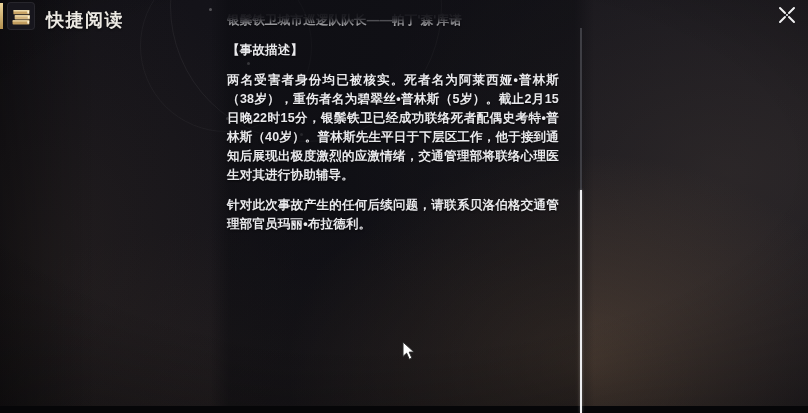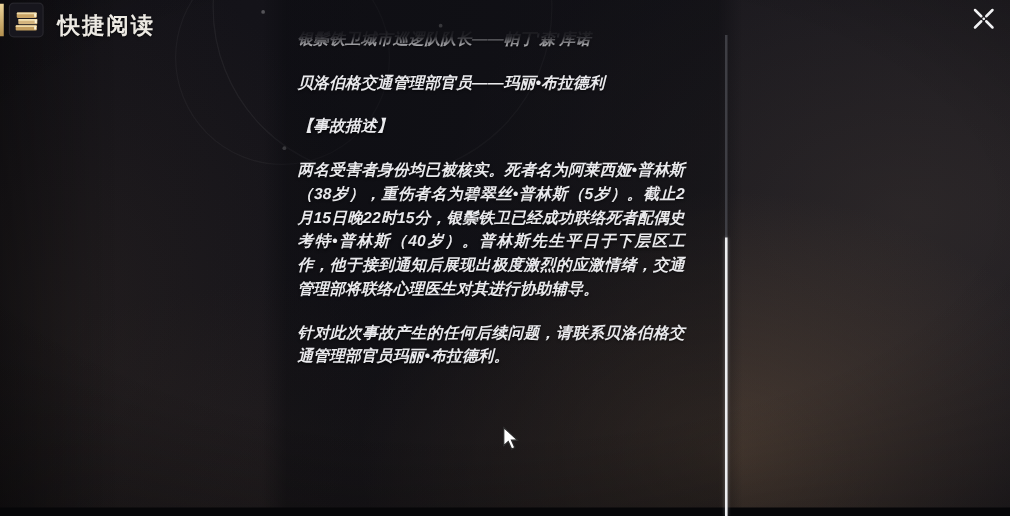--- a/index.html
+++ b/index.html
@@ -56,21 +56,21 @@
   }
   
   .close-btn{position:absolute;left:774px;top:2px;width:26px;height:26px;display:flex;align-items:center;justify-content:center;cursor:pointer;}
   
   .doc{
     position:absolute;left:222px;top:6px;width:342px;
     color:#e9e9ec;font-size:12.5px;line-height:19px;font-weight:bold;
     letter-spacing:0.2px;text-align:justify;
     text-shadow:0 1px 2px rgba(0,0,0,0.65);
   }
-  .doc p{margin:16px;font-style:italic;}
+  .doc p{margin:5px;}
   .doc .gap{margin-top:11px;}
   .sig-top{
     opacity:0.92;
     -webkit-mask-image:linear-gradient(to bottom, rgba(0,0,0,0) 0%, rgba(0,0,0,0.1) 38%, rgba(0,0,0,0.85) 80%, #000 100%);
     mask-image:linear-gradient(to bottom, rgba(0,0,0,0) 0%, rgba(0,0,0,0.1) 38%, rgba(0,0,0,0.85) 80%, #000 100%);
   }
   
   .sb-track{position:absolute;left:580px;top:28px;width:2px;height:385px;background:#3e3e44;}
   .sb-thumb{position:absolute;left:580px;top:190px;width:2px;height:223px;background:#edeef0;box-shadow:0 0 3px rgba(255,255,255,0.35);cursor:pointer;}
   
@@ -120,21 +120,20 @@
         <line x1="12" y1="12" x2="17" y2="17"></line>
         <line x1="17" y1="3" x2="12" y2="8"></line>
         <line x1="8" y1="12" x2="3" y2="17"></line>
       </g>
       <circle cx="10" cy="10" r="1.1" fill="#f2f2f4"></circle>
     </svg>
   </div>
 
   <div class="doc">
     <p class="sig-top">银鬃铁卫城市巡逻队队长——帕丁'森'库诺</p>
-    <p>贝洛伯格交通管理部官员——玛丽•布拉德利</p>
     <p class="gap">【事故描述】</p>
     <p class="gap">两名受害者身份均已被核实。死者名为阿莱西娅•普林斯（38岁），重伤者名为碧翠丝•普林斯（5岁）。截止2月15日晚22时15分，银鬃铁卫已经成功联络死者配偶史考特•普林斯（40岁）。普林斯先生平日于下层区工作，他于接到通知后展现出极度激烈的应激情绪，交通管理部将联络心理医生对其进行协助辅导。</p>
     <p class="gap">针对此次事故产生的任何后续问题，请联系贝洛伯格交通管理部官员玛丽•布拉德利。</p>
   </div>
 
   <div class="sb-track"></div>
   <div class="sb-thumb"></div>
 
   <div class="cursor">
     <svg width="14" height="20" viewBox="0 0 14 20">

